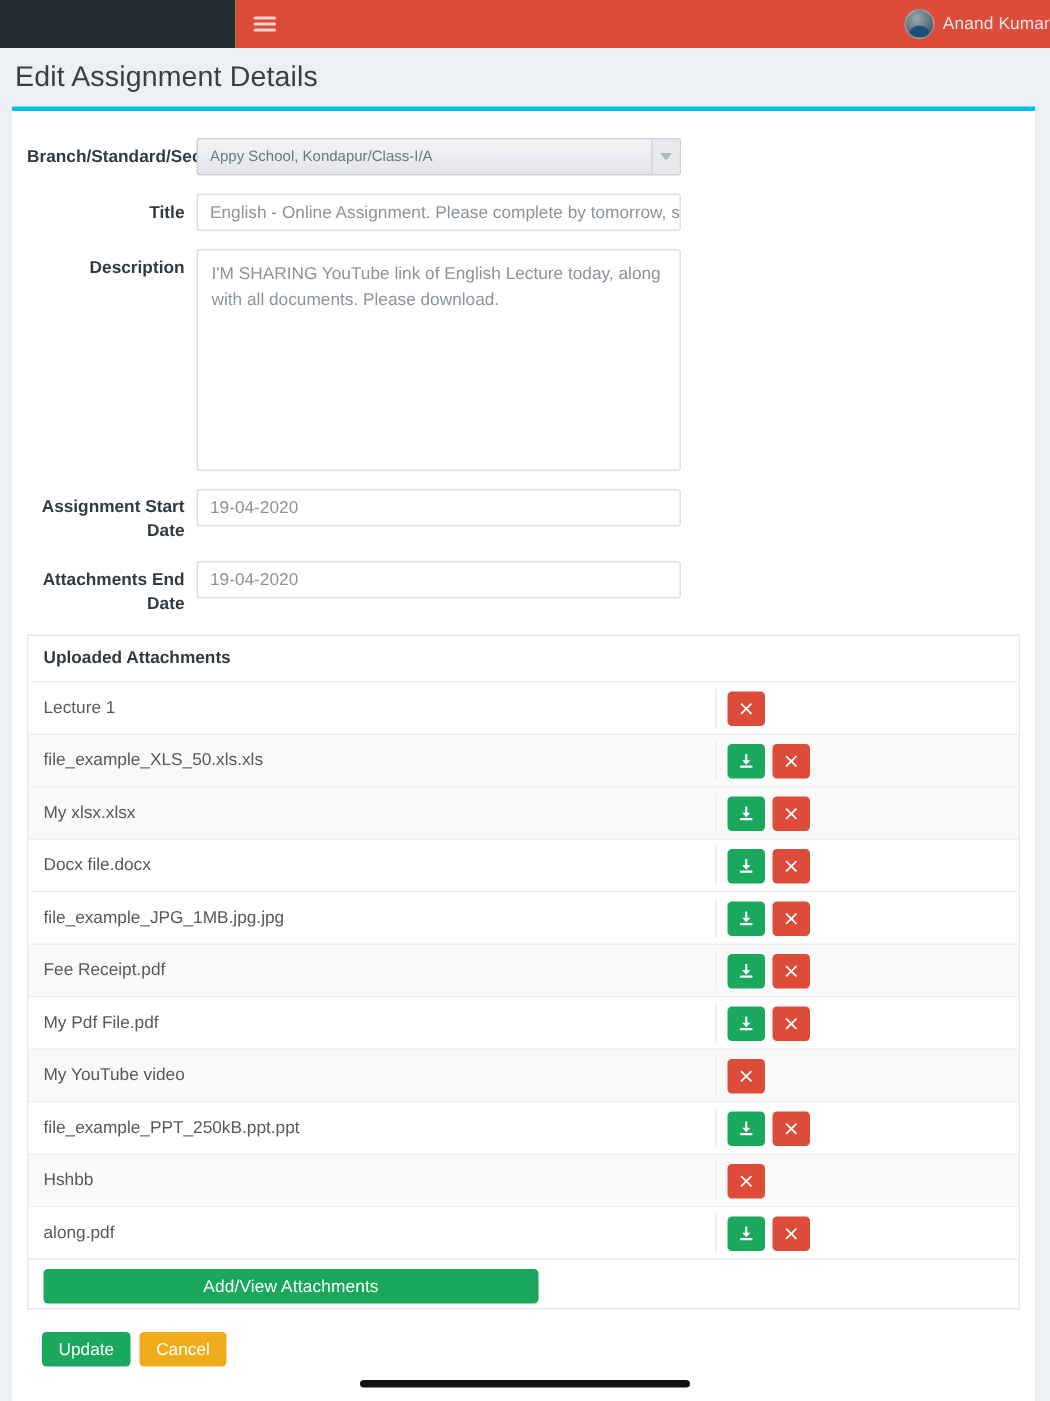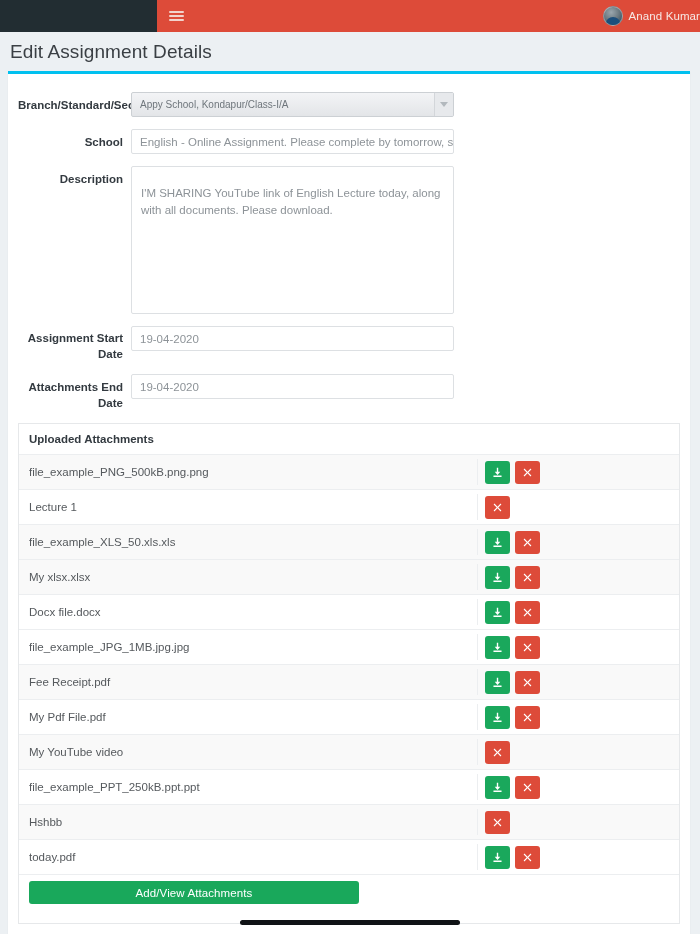--- a/index.html
+++ b/index.html
@@ -175,21 +175,21 @@
     overflow: hidden;
     display: flex;
     align-items: center;
   }
   .textarea-box {
     width: 100%;
     height: 148px;
     border: 1px solid #dde0e3;
     border-radius: 2px;
     background: #fff;
-    padding: 18px 9px;
+    padding: 8px 9px;
     font-size: 11.5px;
     color: #8d9398;
     line-height: 1.5;
     overflow: hidden;
     cursor: text;
   }
 
   .form-row.start-date .form-label { padding-top: 5px; }
 
   
@@ -248,21 +248,21 @@
   .btn-download { background: #1aa85c; }
   .btn-delete   { background: #dd4b39; }
   .btn-icon svg { display: block; }
 
   
   .attach-footer {
     border-left: 1px solid #e6e8ea;
     border-right: 1px solid #e6e8ea;
     border-bottom: 1px solid #e6e8ea;
     background: #fff;
-    padding: 6px 0 19px 0;
+    padding: 6px 0 3px 0;
   }
   .btn-addview {
     display: block;
     width: 330px;
     margin: 0 0 0 10px;
     background: #19a85b;
     color: #ffffff;
     border: none;
     border-radius: 3px;
     height: 23px;
@@ -329,21 +329,21 @@
       <div class="form-label">Branch/Standard/Section</div>
       <div class="form-control-wrap">
         <div class="select-box">
           <span>Appy School, Kondapur/Class-I/A</span>
           <span class="select-arrow"></span>
         </div>
       </div>
     </div>
 
     <div class="form-row">
-      <div class="form-label">School</div>
+      <div class="form-label">Title</div>
       <div class="form-control-wrap">
         <div class="text-input">
           <span>English - Online Assignment. Please complete by tomorrow, send your submi</span>
         </div>
       </div>
     </div>
 
     <div class="form-row">
       <div class="form-label">Description</div>
       <div class="form-control-wrap">
@@ -365,36 +365,20 @@
       <div class="form-control-wrap">
         <div class="text-input">
           <span>19-04-2020</span>
         </div>
       </div>
     </div>
 
     <div class="attach-table">
       <div class="attach-head">Uploaded Attachments</div>
       <div id="attach-rows">
-          <div class="attach-row odd">
-            <div class="attach-name">file_example_PNG_500kB.png.png</div>
-            <div class="attach-actions">
-              <button class="btn-icon btn-download">
-                <svg width="11" height="11" viewBox="0 0 16 16" aria-hidden="true">
-                  <path fill="#ffffff" d="M7 1h2v6h3L8 11.5 4 7h3V1z"></path>
-                  <rect x="2" y="12.2" width="12" height="2.2" rx="0.6" fill="#ffffff"></rect>
-                </svg>
-              </button>
-              <button class="btn-icon btn-delete">
-                <svg width="9" height="9" viewBox="0 0 16 16" aria-hidden="true">
-                  <path fill="#ffffff" d="M2.6 1.1L8 6.5l5.4-5.4 1.5 1.5L9.5 8l5.4 5.4-1.5 1.5L8 9.5l-5.4 5.4-1.5-1.5L6.5 8 1.1 2.6z"></path>
-                </svg>
-              </button>
-            </div>
-          </div>
           <div class="attach-row">
             <div class="attach-name">Lecture 1</div>
             <div class="attach-actions">
               <button class="btn-icon btn-delete">
                 <svg width="9" height="9" viewBox="0 0 16 16" aria-hidden="true">
                   <path fill="#ffffff" d="M2.6 1.1L8 6.5l5.4-5.4 1.5 1.5L9.5 8l5.4 5.4-1.5 1.5L8 9.5l-5.4 5.4-1.5-1.5L6.5 8 1.1 2.6z"></path>
                 </svg>
               </button>
             </div>
           </div>
@@ -524,21 +508,21 @@
             <div class="attach-name">Hshbb</div>
             <div class="attach-actions">
               <button class="btn-icon btn-delete">
                 <svg width="9" height="9" viewBox="0 0 16 16" aria-hidden="true">
                   <path fill="#ffffff" d="M2.6 1.1L8 6.5l5.4-5.4 1.5 1.5L9.5 8l5.4 5.4-1.5 1.5L8 9.5l-5.4 5.4-1.5-1.5L6.5 8 1.1 2.6z"></path>
                 </svg>
               </button>
             </div>
           </div>
           <div class="attach-row">
-            <div class="attach-name">today.pdf</div>
+            <div class="attach-name">along.pdf</div>
             <div class="attach-actions">
               <button class="btn-icon btn-download">
                 <svg width="11" height="11" viewBox="0 0 16 16" aria-hidden="true">
                   <path fill="#ffffff" d="M7 1h2v6h3L8 11.5 4 7h3V1z"></path>
                   <rect x="2" y="12.2" width="12" height="2.2" rx="0.6" fill="#ffffff"></rect>
                 </svg>
               </button>
               <button class="btn-icon btn-delete">
                 <svg width="9" height="9" viewBox="0 0 16 16" aria-hidden="true">
                   <path fill="#ffffff" d="M2.6 1.1L8 6.5l5.4-5.4 1.5 1.5L9.5 8l5.4 5.4-1.5 1.5L8 9.5l-5.4 5.4-1.5-1.5L6.5 8 1.1 2.6z"></path>

